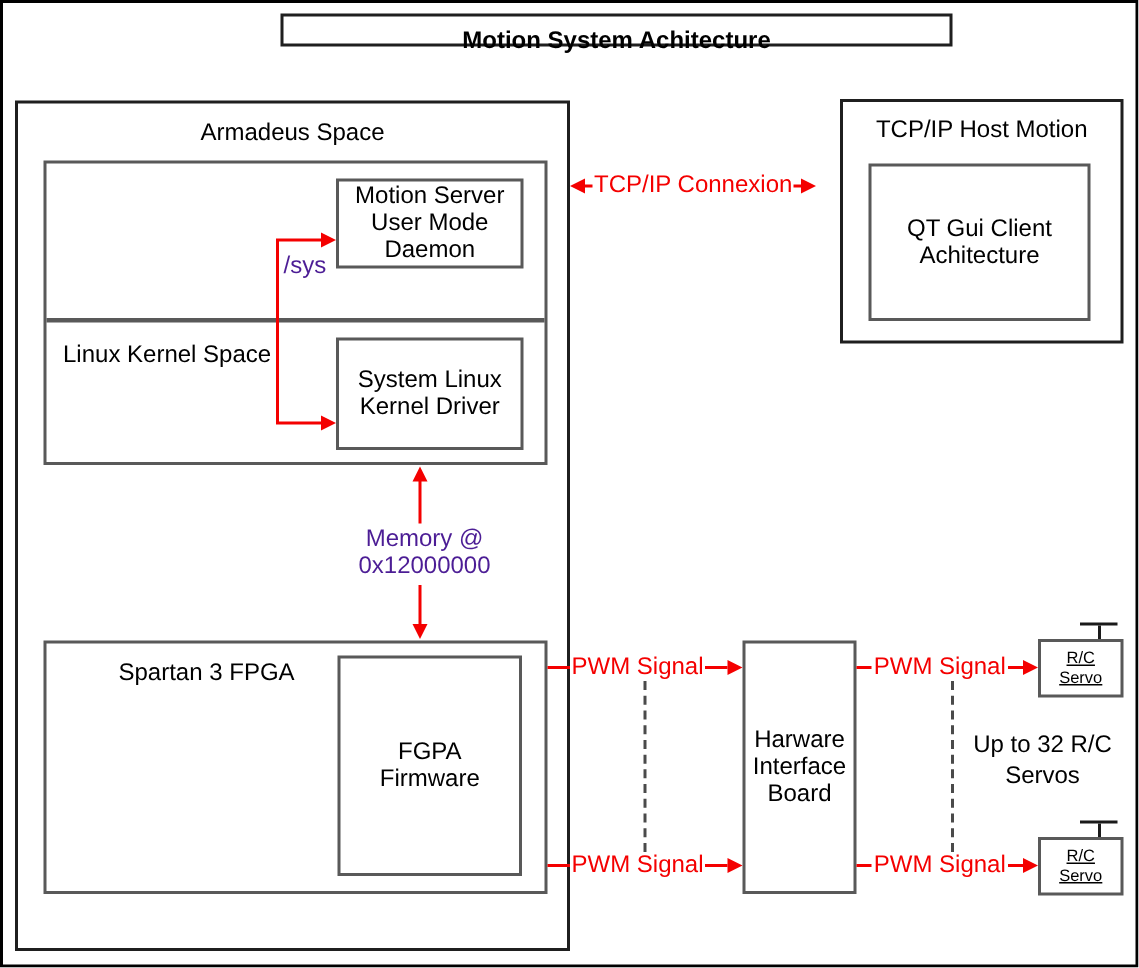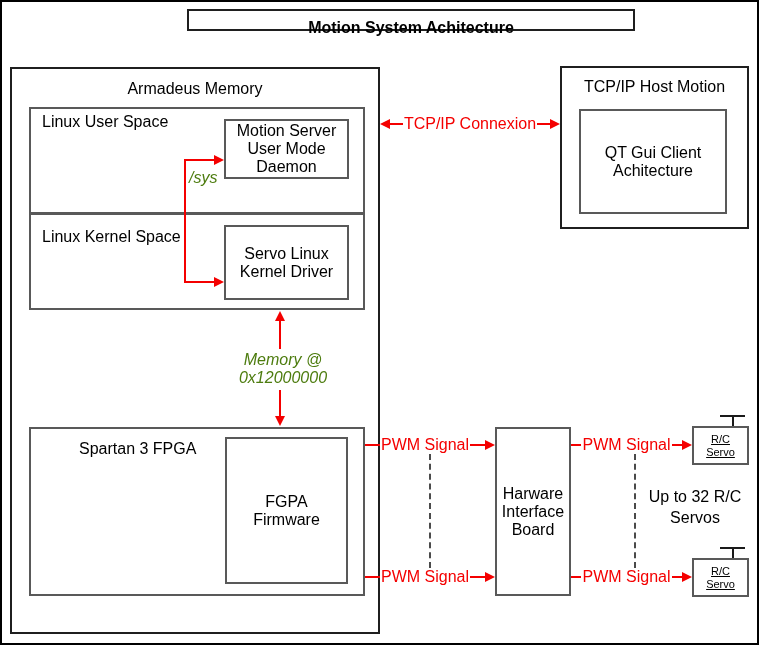--- a/index.html
+++ b/index.html
@@ -7,21 +7,21 @@
     position:relative;width:759px;height:645px;box-sizing:border-box;
     border:2px solid #000;background:#fff;
     font-family:"Liberation Sans",sans-serif;color:#000;overflow:hidden;
   }
   .abs{position:absolute;box-sizing:border-box;}
   .box{position:absolute;box-sizing:border-box;border:2px solid #595959;background:#fff;}
   .blackbox{border:2px solid #1f1f1f;}
   .cflex{display:flex;flex-direction:column;align-items:center;justify-content:center;text-align:center;}
   .txt{font-size:16px;line-height:18px;white-space:nowrap;}
   .smalltxt{font-size:11px;line-height:13px;white-space:nowrap;text-decoration:underline;}
-  .red{color:#4d7c0f;font-style:italic;}
+  .red{color:#4c1d95;}
   .redline{position:absolute;background:#f40000;}
   .seg{flex:1 1 0;height:2px;background:#f40000;min-width:5px;}
   .hconn{position:absolute;display:flex;align-items:center;height:20px;}
   .hconn .lbl{font-size:16px;white-space:nowrap;color:#f40000;padding:0 1px;}
   .arr-r{width:0;height:0;border-top:5px solid transparent;border-bottom:5px solid transparent;border-left:10px solid #f40000;flex:0 0 auto;}
   .arr-l{width:0;height:0;border-top:5px solid transparent;border-bottom:5px solid transparent;border-right:10px solid #f40000;flex:0 0 auto;}
   .arr-up{position:absolute;width:0;height:0;border-left:5px solid transparent;border-right:5px solid transparent;border-bottom:10px solid #f40000;}
   .arr-dn{position:absolute;width:0;height:0;border-left:5px solid transparent;border-right:5px solid transparent;border-top:10px solid #f40000;}
   .arr-r-abs{position:absolute;width:0;height:0;border-top:5px solid transparent;border-bottom:5px solid transparent;border-left:10px solid #f40000;}
   .dashv{position:absolute;width:0;border-left:2px dashed #4a4a4a;}
@@ -30,35 +30,34 @@
 </head>
 <body>
 
 <div id="frame">
 
   <div class="abs blackbox" style="left:185px;top:7px;width:448px;height:22px;background:#fff;border-width:2px;position:absolute;">
     <div style="font-weight:bold;font-size:16px;line-height:34px;text-align:center;">Motion System Achitecture</div>
   </div>
 
   <div class="box blackbox" style="left:8px;top:65px;width:370px;height:567px;"></div>
-  <div class="abs txt" style="left:8px;top:78px;width:370px;text-align:center;">Armadeus Memory</div>
+  <div class="abs txt" style="left:8px;top:78px;width:370px;text-align:center;">Armadeus Space</div>
 
   <div class="box" style="left:27px;top:105px;width:336px;height:203px;"></div>
   <div class="abs" style="left:29px;top:210px;width:332px;height:3px;background:#595959;"></div>
-  <div class="abs txt" style="left:40px;top:111px;">Linux User Space</div>
   <div class="abs txt" style="left:40px;top:226px;">Linux Kernel Space</div>
 
   <div class="box cflex" style="left:222px;top:117px;width:125px;height:60px;">
     <div class="txt">Motion Server</div>
     <div class="txt">User Mode</div>
     <div class="txt">Daemon</div>
   </div>
 
   <div class="box cflex" style="left:222px;top:223px;width:125px;height:75px;">
-    <div class="txt">Servo Linux</div>
+    <div class="txt">System Linux</div>
     <div class="txt">Kernel Driver</div>
   </div>
 
   <div class="redline" style="left:182px;top:157px;width:2px;height:124px;"></div>
   <div class="redline" style="left:184px;top:157px;width:29px;height:2px;"></div>
   <div class="arr-r-abs" style="left:212px;top:153px;"></div>
   <div class="redline" style="left:184px;top:279px;width:29px;height:2px;"></div>
   <div class="arr-r-abs" style="left:212px;top:275px;"></div>
   <div class="abs txt red" style="left:187px;top:167px;">/sys</div>
 
@@ -78,21 +77,21 @@
     <div class="txt">Firmware</div>
   </div>
 
   <div class="box blackbox" style="left:558px;top:64px;width:189px;height:163px;"></div>
   <div class="abs txt" style="left:558px;top:76px;width:189px;text-align:center;">TCP/IP Host Motion</div>
   <div class="box cflex" style="left:577px;top:107px;width:148px;height:105px;">
     <div class="txt">QT Gui Client</div>
     <div class="txt">Achitecture</div>
   </div>
 
-  <div class="hconn" style="left:378px;top:112px;width:180px;">
+  <div class="hconn" style="left:378px;top:112px;width:147px;">
     <div class="arr-l"></div>
     <div class="seg"></div>
     <div class="lbl">TCP/IP Connexion</div>
     <div class="seg"></div>
     <div class="arr-r"></div>
   </div>
 
   <div class="box cflex" style="left:493px;top:425px;width:76px;height:169px;">
     <div class="txt">Harware</div>
     <div class="txt">Interface</div>

